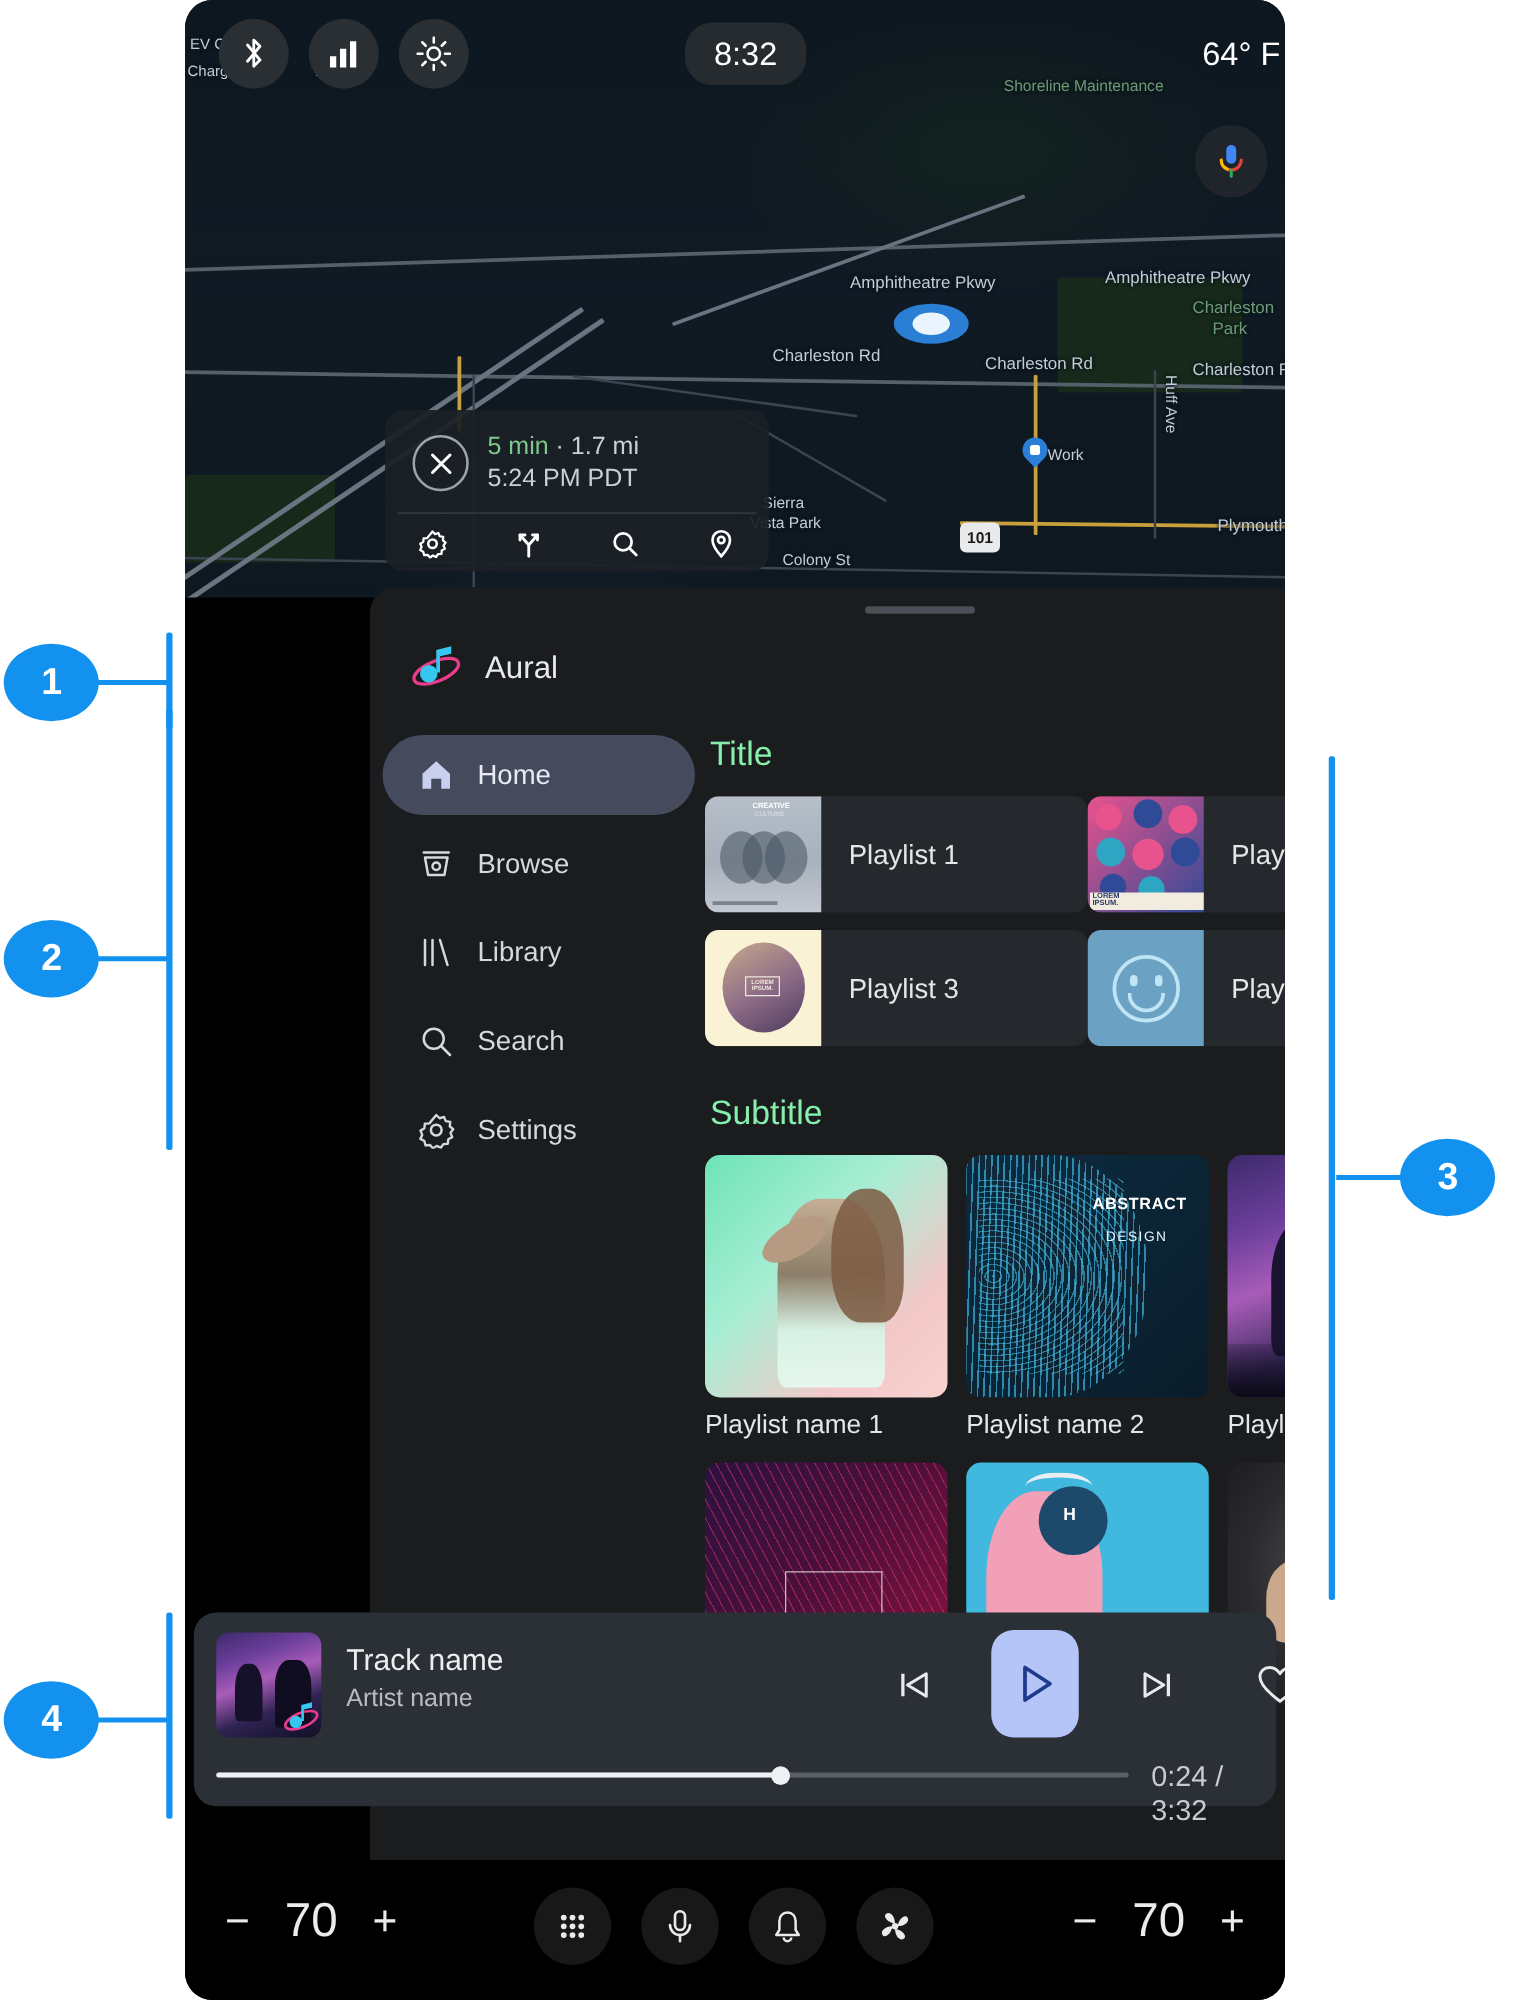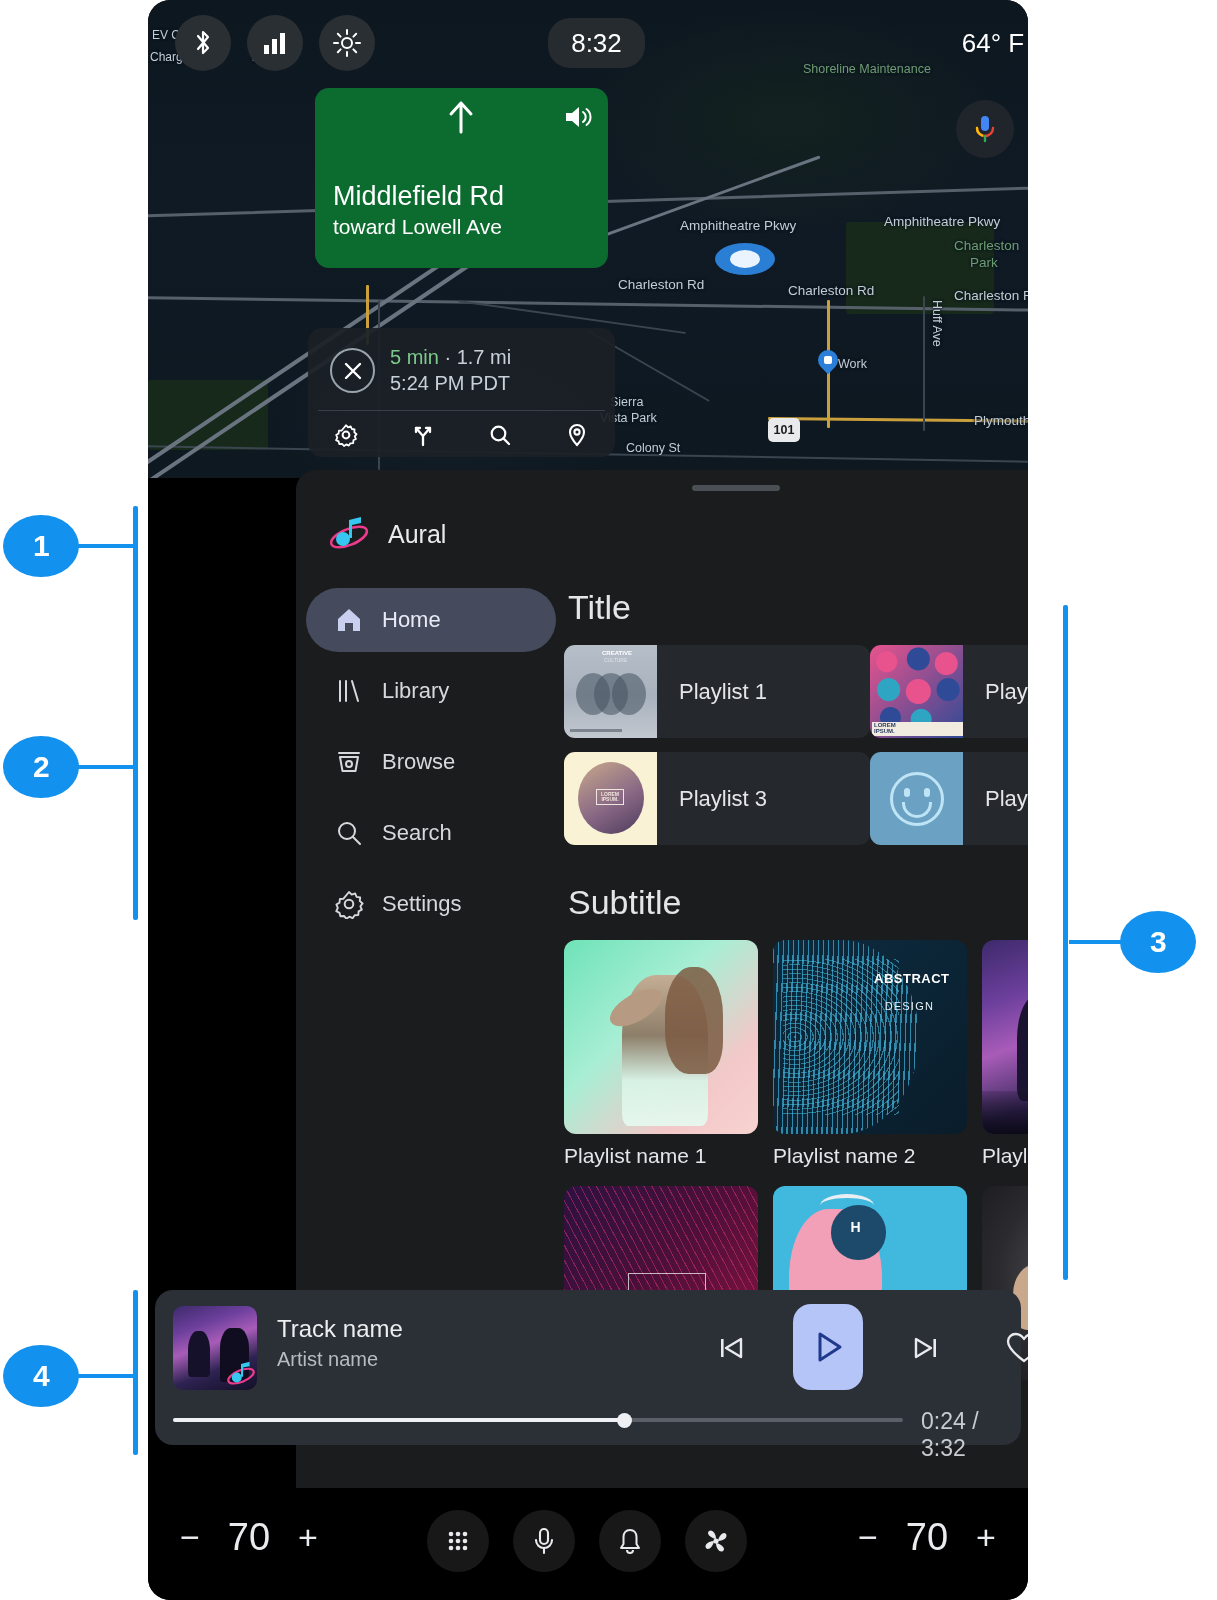--- a/index.html
+++ b/index.html
@@ -109,21 +109,21 @@
   .nav-item {
     display: flex; align-items: center; height: 64px; padding-left: 28px;
     border-radius: 32px; color: #d6d8db; font-size: 22px; margin-bottom: 7px;
   }
   .nav-item.active { background: #454a5c; color: #e8eaf6; }
   .nav-ic { width: 30px; height: 30px; margin-right: 18px; flex: 0 0 30px; }
   .nav-lbl { line-height: 1; }
 
   
   #content { position: absolute; left: 268px; top: 118px; width: 612px; }
-  .sect-title { font-size: 34px; color: #e5e5e5; margin: 0 0 18px 4px; }
+  .sect-title { font-size: 27px; color: #86efac; margin: 0 0 18px 4px; }
   .rowcards { display: flex; gap: 0; margin-bottom: 14px; }
   .rowcard {
     flex: 1 1 0; height: 93px; background: #25282c; border-radius: 11px;
     display: flex; align-items: center; overflow: hidden;
   }
   .rowcard-art { width: 93px; height: 93px; flex: 0 0 93px; }
   .rowcard-lbl { margin-left: 22px; font-size: 22px; color: #e4e6e9; }
   .gridcards { display: flex; gap: 15px; }
   .gridcard { flex: 1 1 0; }
   .gridcard-art { width: 100%; aspect-ratio: 1/1; border-radius: 12px; overflow: hidden; position: relative; }
@@ -271,32 +271,20 @@
 
       <div class="circle-btn" style="left:808px; top:100px; width:58px; height:58px; background:#1f252b;">
         <svg width="22" height="30" viewBox="0 0 22 30">
           <rect x="7" y="2" width="8" height="15" rx="4" fill="#4285f4"></rect>
           <path d="M3 14 a8 8 0 0 0 16 0" fill="none" stroke="#ea4335" stroke-width="2.4" stroke-linecap="round"></path>
           <path d="M3 14 a8 8 0 0 0 5 7.4" fill="none" stroke="#fbbc05" stroke-width="2.4" stroke-linecap="round"></path>
           <line x1="11" y1="22" x2="11" y2="27" stroke="#34a853" stroke-width="2.4" stroke-linecap="round"></line>
         </svg>
       </div>
 
-      <div id="nav-card">
-        <svg width="30" height="34" viewBox="0 0 30 34" style="position:absolute; left:131px; top:12px;">
-          <path d="M15 3 L15 32 M15 3 L5 14 M15 3 L25 14" fill="none" stroke="#fff" stroke-width="3" stroke-linecap="round" stroke-linejoin="round"></path>
-        </svg>
-        <svg width="28" height="26" viewBox="0 0 28 26" style="position:absolute; right:16px; top:16px;">
-          <path d="M2 9 L8 9 L15 3 L15 23 L8 17 L2 17 Z" fill="#fff"></path>
-          <path d="M19 8 a6 6 0 0 1 0 10" fill="none" stroke="#fff" stroke-width="2" stroke-linecap="round"></path>
-          <path d="M22.5 5 a10 10 0 0 1 0 16" fill="none" stroke="#fff" stroke-width="2" stroke-linecap="round"></path>
-        </svg>
-        <div id="nav-street" style="margin-top:78px;">Middlefield Rd</div>
-        <div id="nav-toward">toward Lowell Ave</div>
-      </div>
 
       <div id="eta-card">
         <div id="eta-x">
           <svg width="20" height="20" viewBox="0 0 20 20">
             <path d="M3 3 L17 17 M17 3 L3 17" stroke="#fff" stroke-width="2.4" stroke-linecap="round"></path>
           </svg>
         </div>
         <div id="eta-time">
           <span class="green">5 min</span><span class="grey"> · </span><span class="grey">1.7 mi</span>
         </div>
@@ -351,37 +339,37 @@
         <div class="nav-item active">
           <span class="nav-ic">
             <svg width="30" height="30" viewBox="0 0 30 30">
                 <path d="M4 14 L15 4 L26 14 L26 26 L19 26 L19 18 L11 18 L11 26 L4 26 Z" fill="#c9cfee"></path>
               </svg>
           </span>
           <span class="nav-lbl">Home</span>
         </div>
         <div class="nav-item">
           <span class="nav-ic">
+            <svg width="30" height="30" viewBox="0 0 30 30">
+              <line x1="5" y1="6" x2="25" y2="6" stroke="#d6d8db" stroke-width="2" stroke-linecap="round"></line>
+              <path d="M6 10 L24 10 L21.5 24 L8.5 24 Z" fill="none" stroke="#d6d8db" stroke-width="2" stroke-linejoin="round"></path>
+              <circle cx="15" cy="17" r="3" fill="none" stroke="#d6d8db" stroke-width="2"></circle>
+            </svg>
+          </span>
+          <span class="nav-lbl">Browse</span>
+        </div>
+        <div class="nav-item">
+          <span class="nav-ic">
             <svg width="30" height="30" viewBox="0 0 30 30" stroke="#d6d8db" stroke-width="2" stroke-linecap="round">
               <line x1="6" y1="5" x2="6" y2="25"></line>
               <line x1="12" y1="5" x2="12" y2="25"></line>
               <line x1="18" y1="5" x2="24" y2="25"></line>
             </svg>
           </span>
           <span class="nav-lbl">Library</span>
-        </div>
-        <div class="nav-item">
-          <span class="nav-ic">
-            <svg width="30" height="30" viewBox="0 0 30 30">
-              <line x1="5" y1="6" x2="25" y2="6" stroke="#d6d8db" stroke-width="2" stroke-linecap="round"></line>
-              <path d="M6 10 L24 10 L21.5 24 L8.5 24 Z" fill="none" stroke="#d6d8db" stroke-width="2" stroke-linejoin="round"></path>
-              <circle cx="15" cy="17" r="3" fill="none" stroke="#d6d8db" stroke-width="2"></circle>
-            </svg>
-          </span>
-          <span class="nav-lbl">Browse</span>
         </div>
         <div class="nav-item">
           <span class="nav-ic">
             <svg width="30" height="30" viewBox="0 0 30 30">
               <circle cx="13" cy="13" r="8" fill="none" stroke="#d6d8db" stroke-width="2"></circle>
               <line x1="19" y1="19" x2="26" y2="26" stroke="#d6d8db" stroke-width="2" stroke-linecap="round"></line>
             </svg>
           </span>
           <span class="nav-lbl">Search</span>
         </div>

